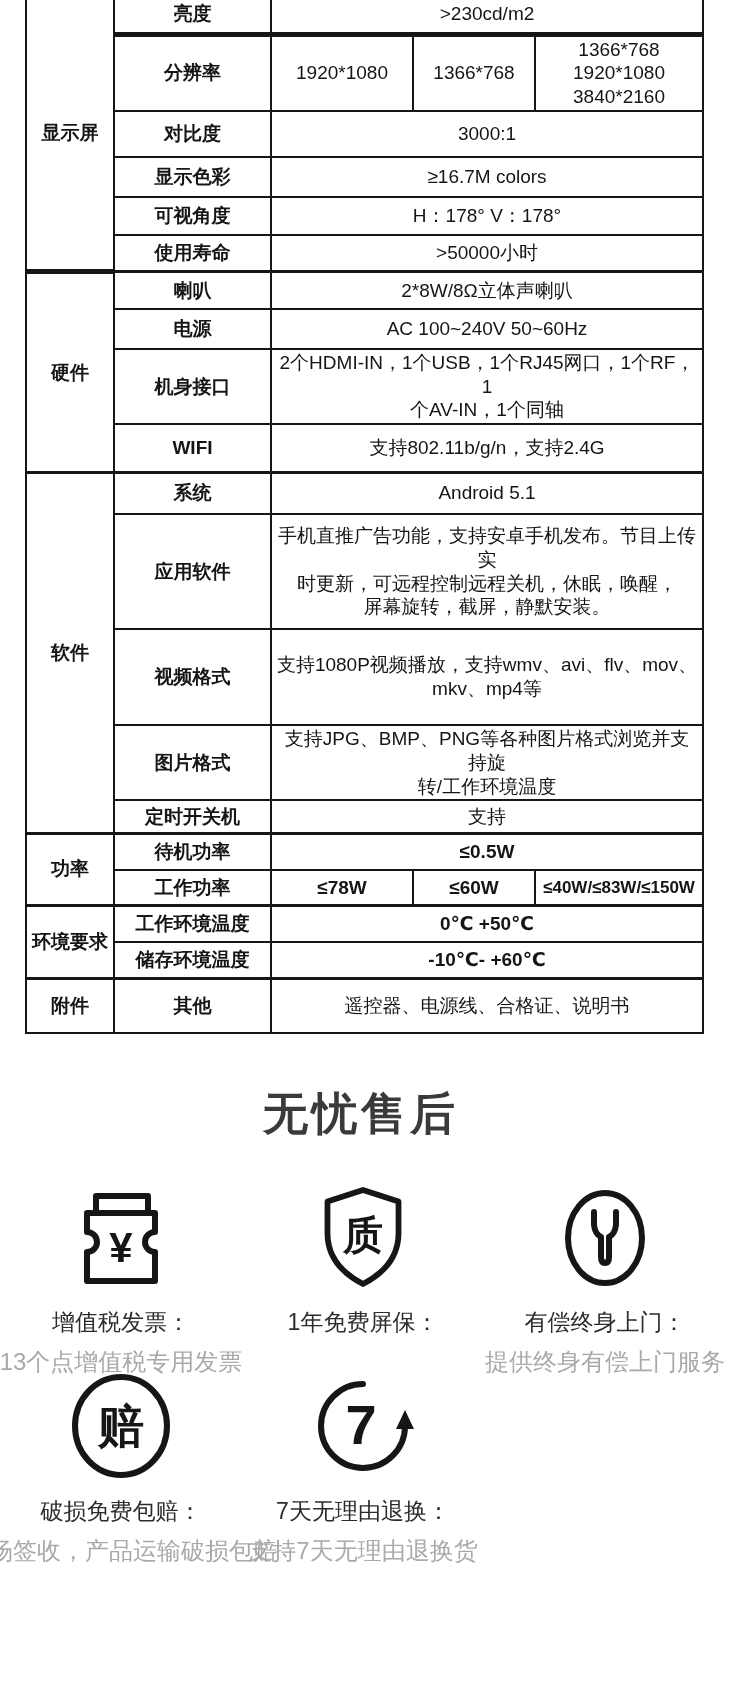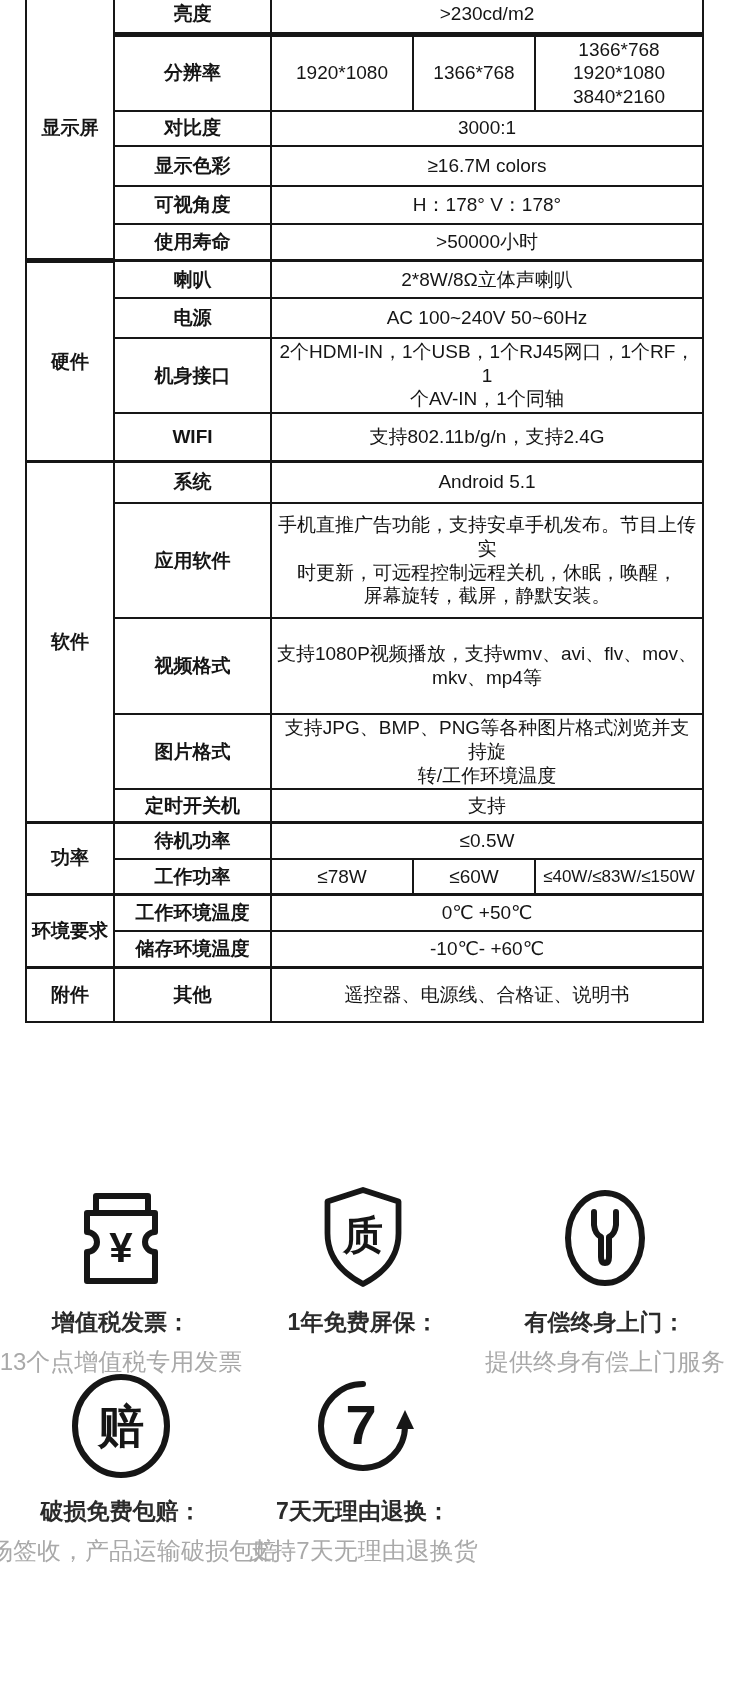--- a/index.html
+++ b/index.html
@@ -21,39 +21,39 @@
     font-size:19px; line-height:1.25; color:#151515; padding:1px 4px;
     overflow:hidden;
   }
   td.group { font-weight:bold; font-size:20px; }
   td.g-display { padding-bottom:56px; }
   td.label { font-weight:bold; }
   td.val {}
   .pre { white-space:pre-line; font-size:18px; line-height:1.5; }
   .topleft { text-align:left; vertical-align:top; padding:5px 7px 0 8px; }
   .small3 { font-size:17px; line-height:1.18; white-space:pre-line; }
-  .bval { font-weight:normal;margin-top:16px; }
+  .bval { font-weight:bold;margin-top:16px; }
   tr.sect td { border-top-width:3px; }
   tr.r-bright td { border-bottom-width:5px; }
 
   
   .as-title {
     position:absolute; top:1084px; left:0; width:722px;
     text-align:center; font-size:45px; font-weight:bold; color:#3a3a3a;
     letter-spacing:4px;
   }
   .svc-row { position:absolute; left:0; width:726px; display:flex; }
   .svc-row.row1 { top:1183px; }
   .svc-row.row2 { top:1372px; }
   .svc {
     width:242px; display:flex; flex-direction:column;
     align-items:center; text-align:center; overflow:visible;
   }
   .svc-icon { height:112px; display:flex; align-items:flex-start; justify-content:center; }
-  .svc-title { margin-top:12px; font-size:23px; font-weight:bold; color:#2b2b2b; white-space:nowrap;text-align:right; }
+  .svc-title { margin-top:12px; font-size:23px; font-weight:normal; color:#2b2b2b; white-space:nowrap;text-align:right; }
   .svc-desc  { margin-top:8px;  font-size:24px; color:#a9a9a9; white-space:nowrap; }
   .ic { stroke:#161616; fill:none; stroke-width:6; stroke-linecap:round; stroke-linejoin:round; }
   .ic-fill { fill:#161616; stroke:none; }
   .ic-char { fill:#161616; stroke:none; font-family:"Liberation Sans","DejaVu Sans",sans-serif; font-weight:bold; }
 </style>
 </head>
 <body>
 
 <div class="page">
 
@@ -72,21 +72,21 @@
         <td class="val" colspan="3">&gt;230cd/m2</td>
       </tr>
       <tr style="height:61px">
         <td class="label">分辨率</td>
         <td class="val">1920*1080</td>
         <td class="val">1366*768</td>
         <td class="val small3">1366*768
 1920*1080
 3840*2160</td>
       </tr>
-      <tr style="height:35px">
+      <tr style="height:46px">
         <td class="label">对比度</td>
         <td class="val" colspan="3">3000:1</td>
       </tr>
       <tr style="height:40px">
         <td class="label">显示色彩</td>
         <td class="val" colspan="3">≥16.7M colors</td>
       </tr>
       <tr style="height:38px">
         <td class="label">可视角度</td>
         <td class="val" colspan="3">H：178° V：178°</td>
@@ -164,20 +164,21 @@
       </tr>
 
       <tr class="sect" style="height:55px">
         <td class="group">附件</td>
         <td class="label">其他</td>
         <td class="val" colspan="3">遥控器、电源线、合格证、说明书</td>
       </tr>
     </tbody>
   </table>
 
+  <div class="as-title">无忧售后</div>
 
   <div class="svc-row row1">
 
     <div class="svc">
       <div class="svc-icon">
         <svg width="100" height="108" viewBox="0 0 100 108">
           <path class="ic" d="M25 30 V13 H77 V29"></path>
           <path class="ic" d="M16 30 H84 V49 A10 10 0 0 0 84 69 V98 H16 V69 A10 10 0 0 0 16 49 Z"></path>
           <text class="ic-char" x="50" y="79" font-size="42" text-anchor="middle">¥</text>
         </svg>

